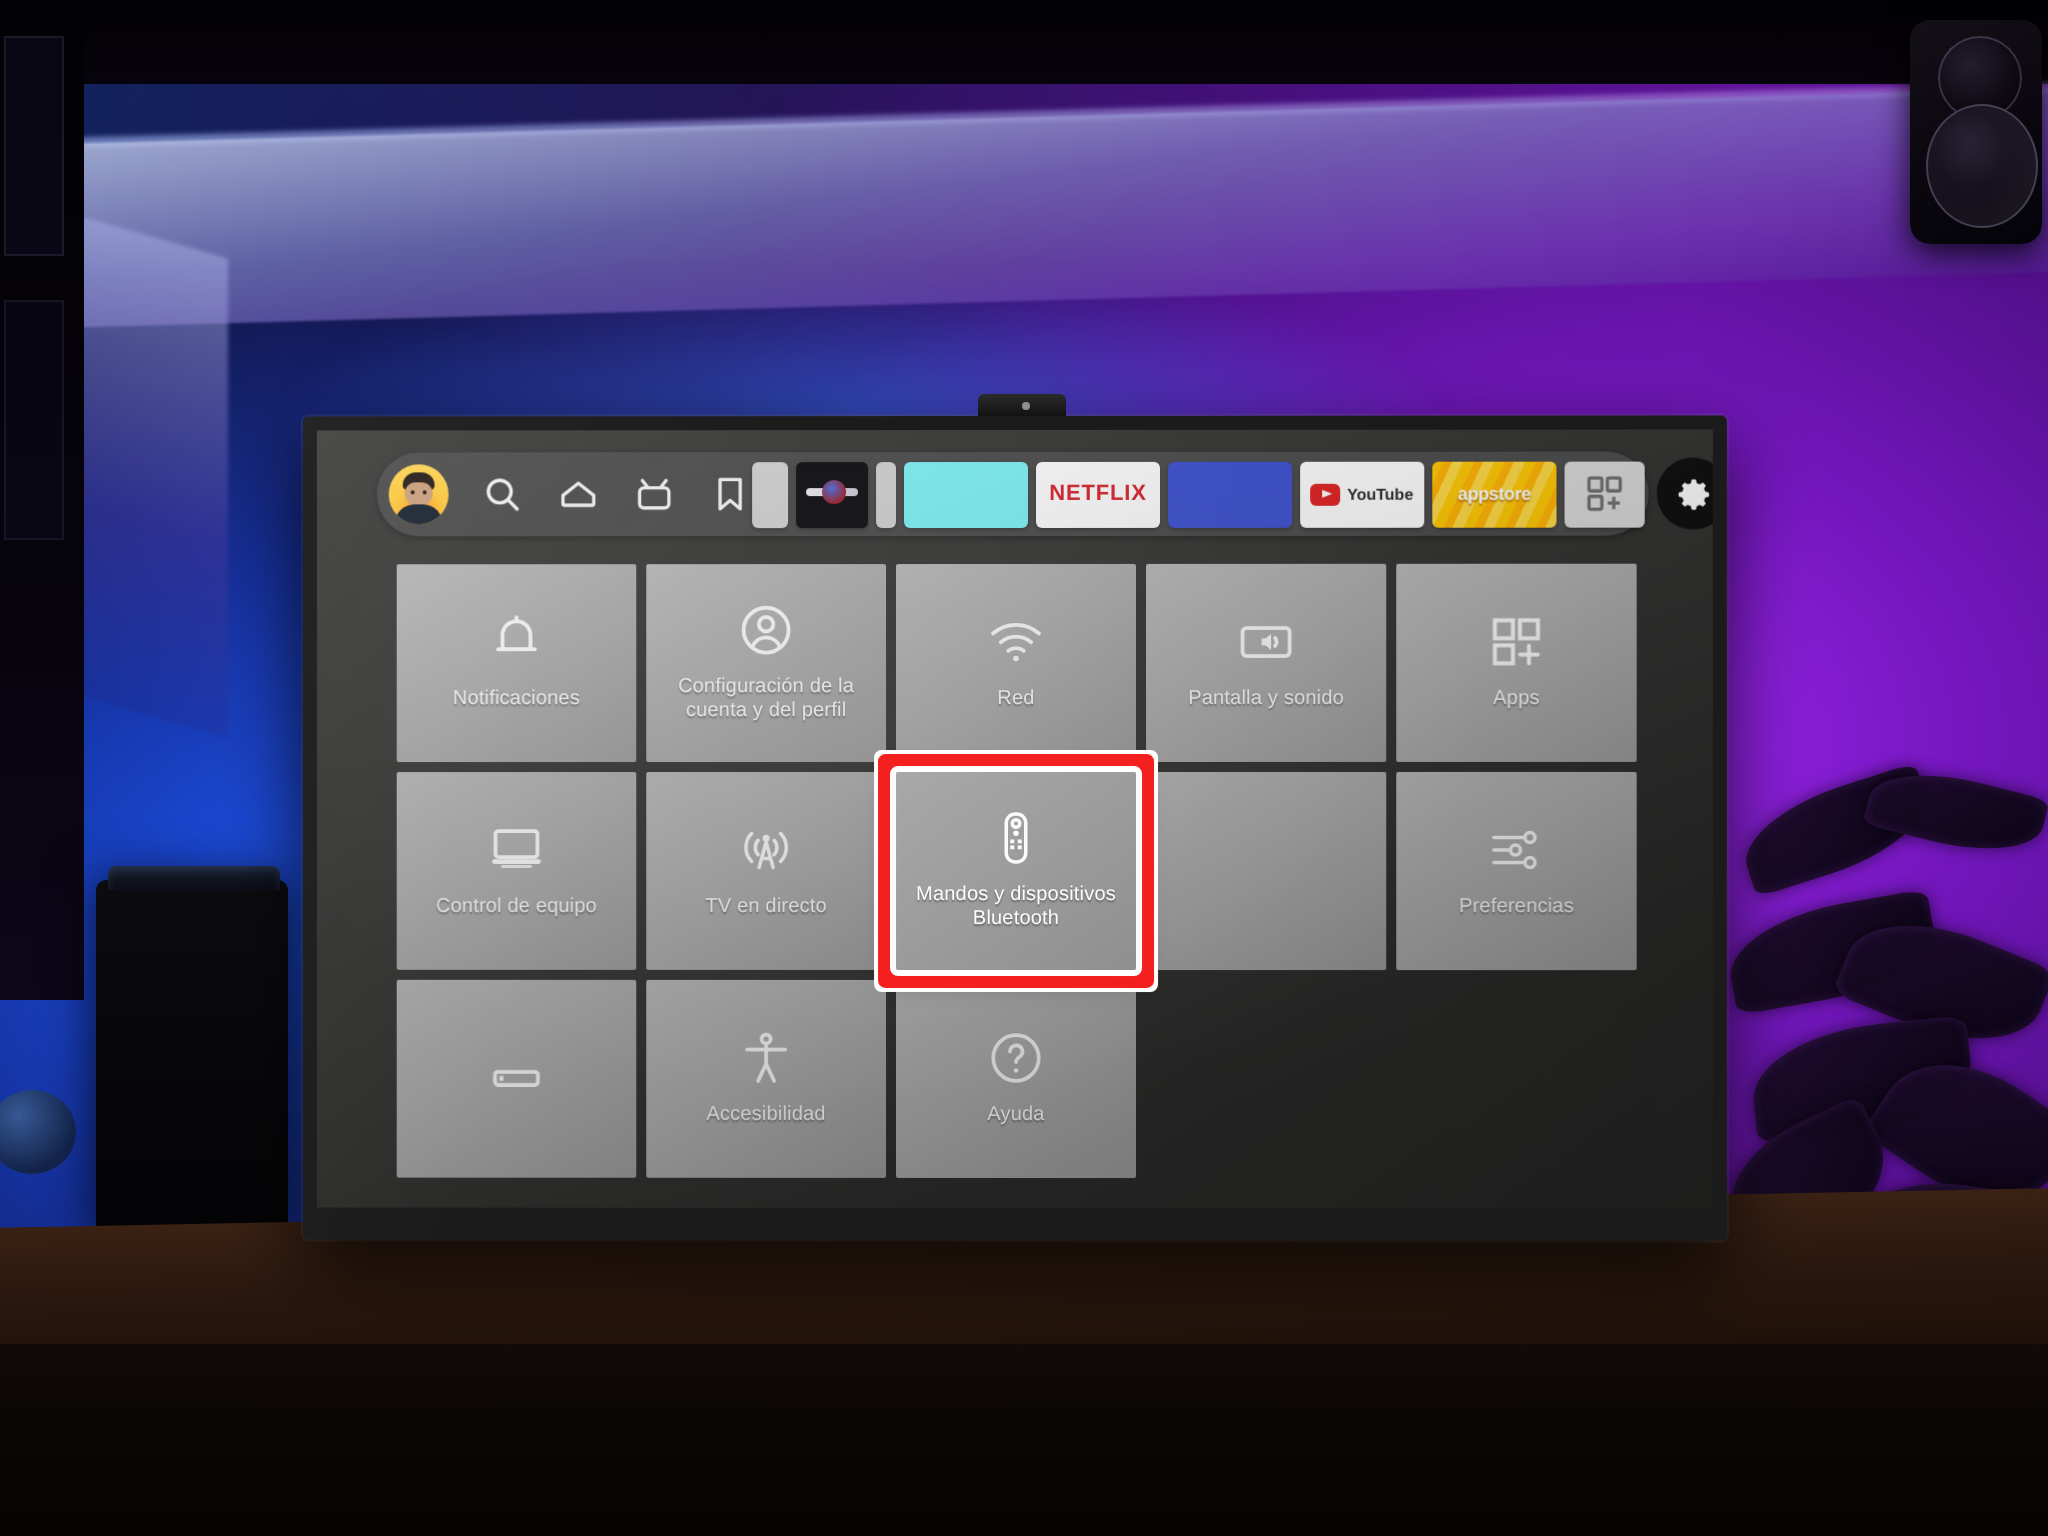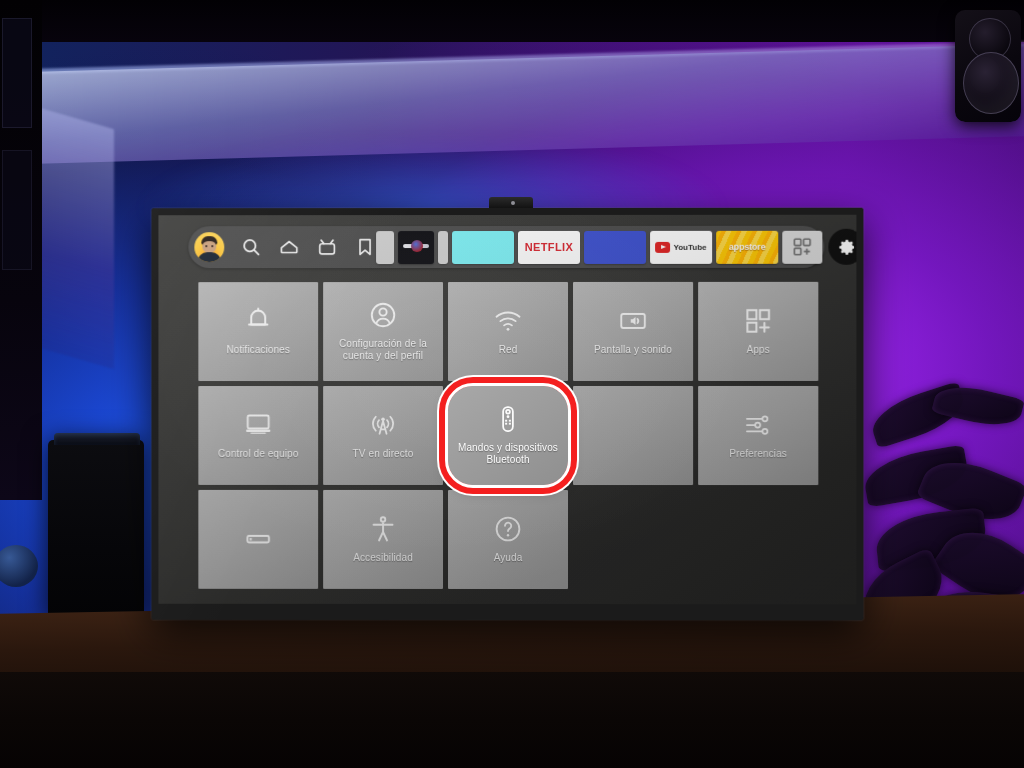--- a/index.html
+++ b/index.html
@@ -361,21 +361,20 @@
     max-width: 112px;
   }
   .tile.no-label .ico { margin-bottom: 0; }
 
   
   .tile.selected {
     outline: 3px solid #ffffff;
     box-shadow: 0 0 0 9px #f41f1f, 0 0 0 11px #ffffff, 0 4px 14px rgba(0,0,0,0.5);
     z-index: 9;
     background: linear-gradient(145deg, #a8a8a8 0%, #9d9d9d 45%, #8f8f8f 100%);
-    border-radius: 25px;
   }
 
   
   .screen-vignette {
     position: absolute; inset: 0;
     pointer-events: none;
     background:
       radial-gradient(ellipse 520px 320px at 40% 38%, rgba(255,255,255,0.055), rgba(0,0,0,0) 62%),
       linear-gradient(160deg, rgba(255,255,255,0.05), rgba(0,0,0,0.22) 78%);
   }

